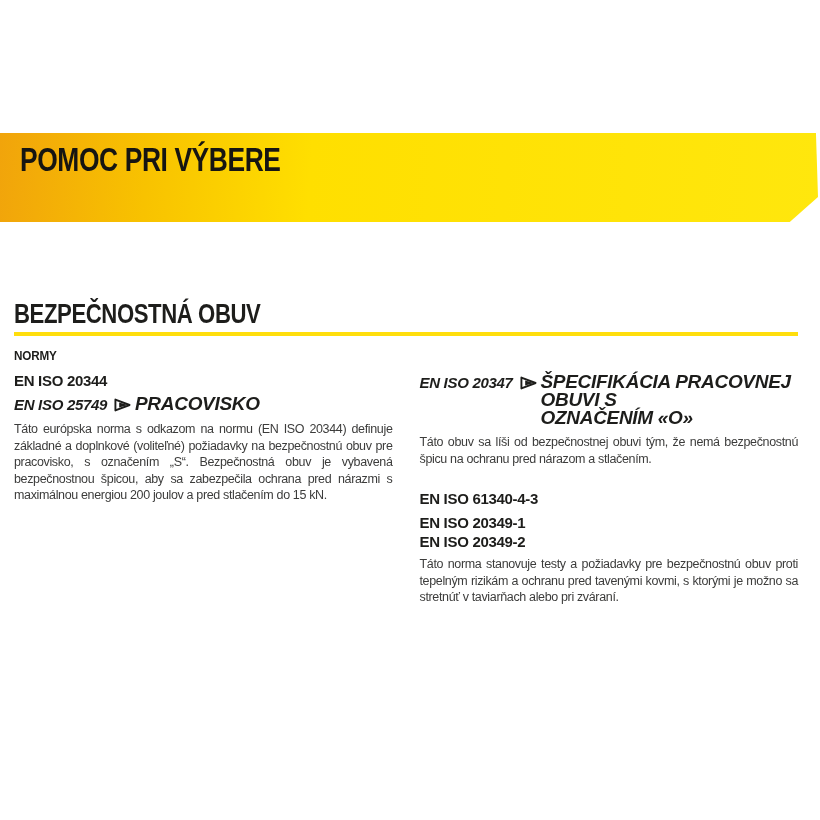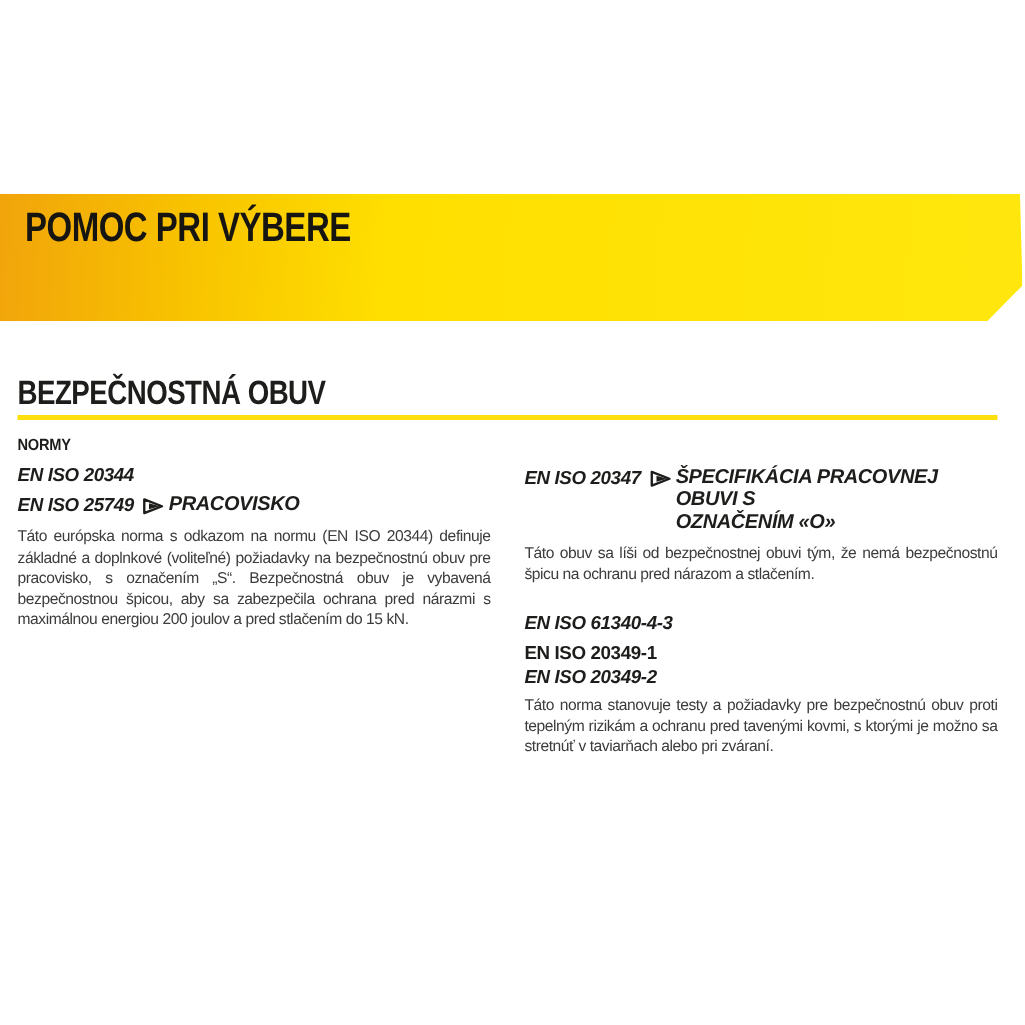--- a/index.html
+++ b/index.html
@@ -9,24 +9,23 @@
     position: relative;
     overflow: hidden;
     font-family: "Liberation Sans", sans-serif;
     color: #3c3c3b;
   }
 
   
   .banner {
     position: absolute;
     top: 133px; left: 0;
-    width: 818px; height: 102px;
+    width: 818px; height: 89px;
     background: linear-gradient(94deg, #f1a40b 0%, #f8c200 18%, #ffdf00 38%, #ffe70d 100%);
     clip-path: polygon(0 0, 99.75% 0, 100% 72%, 96.55% 100%, 0 100%);
-    margin-top: 22px;
   }
   .banner h1 {
     margin: 0;
     padding: 9px 0 0 25px;
     font-size: 33px;
     line-height: 36px;
     font-weight: bold;
     color: #161512;
     letter-spacing: -0.5px;
     transform: scaleX(0.80);
@@ -75,40 +74,40 @@
     column-gap: 27px;
     align-items: start;
   }
   .code {
     font-size: 15px;
     line-height: 19px;
     font-weight: bold;
     color: #1d1d1b;
     letter-spacing: -0.3px;
   }
-  .code-block { margin: 0 0 5px 0; font-style: italic; }
+  .code-block { margin: 0 0 5px 0; }
   .col > p {
     margin: 0 0 8px 0;
     font-size: 12.5px;
     line-height: 16.5px;
     text-align: justify;
     letter-spacing: -0.35px;
     color: #3c3c3b;
   }
   .col > p.gap-after { margin-bottom: 22px; }
 
   .norm-row {
     display: grid;
     grid-template-columns: 100px 21px 1fr;
     align-items: start;
     margin: 2px 0 7px 0;
     font-style: italic;
   }
   .norm-title {
-    font-size: 16px;
+    font-size: 19px;
     line-height: 18px;
     font-weight: bold;
     color: #1d1d1b;
     letter-spacing: -0.3px;
     text-transform: uppercase;
   }
   .arrow-wrap { padding-top: 3px; }
   .arrow-wrap svg { display: block; }
 </style>
 </head>

